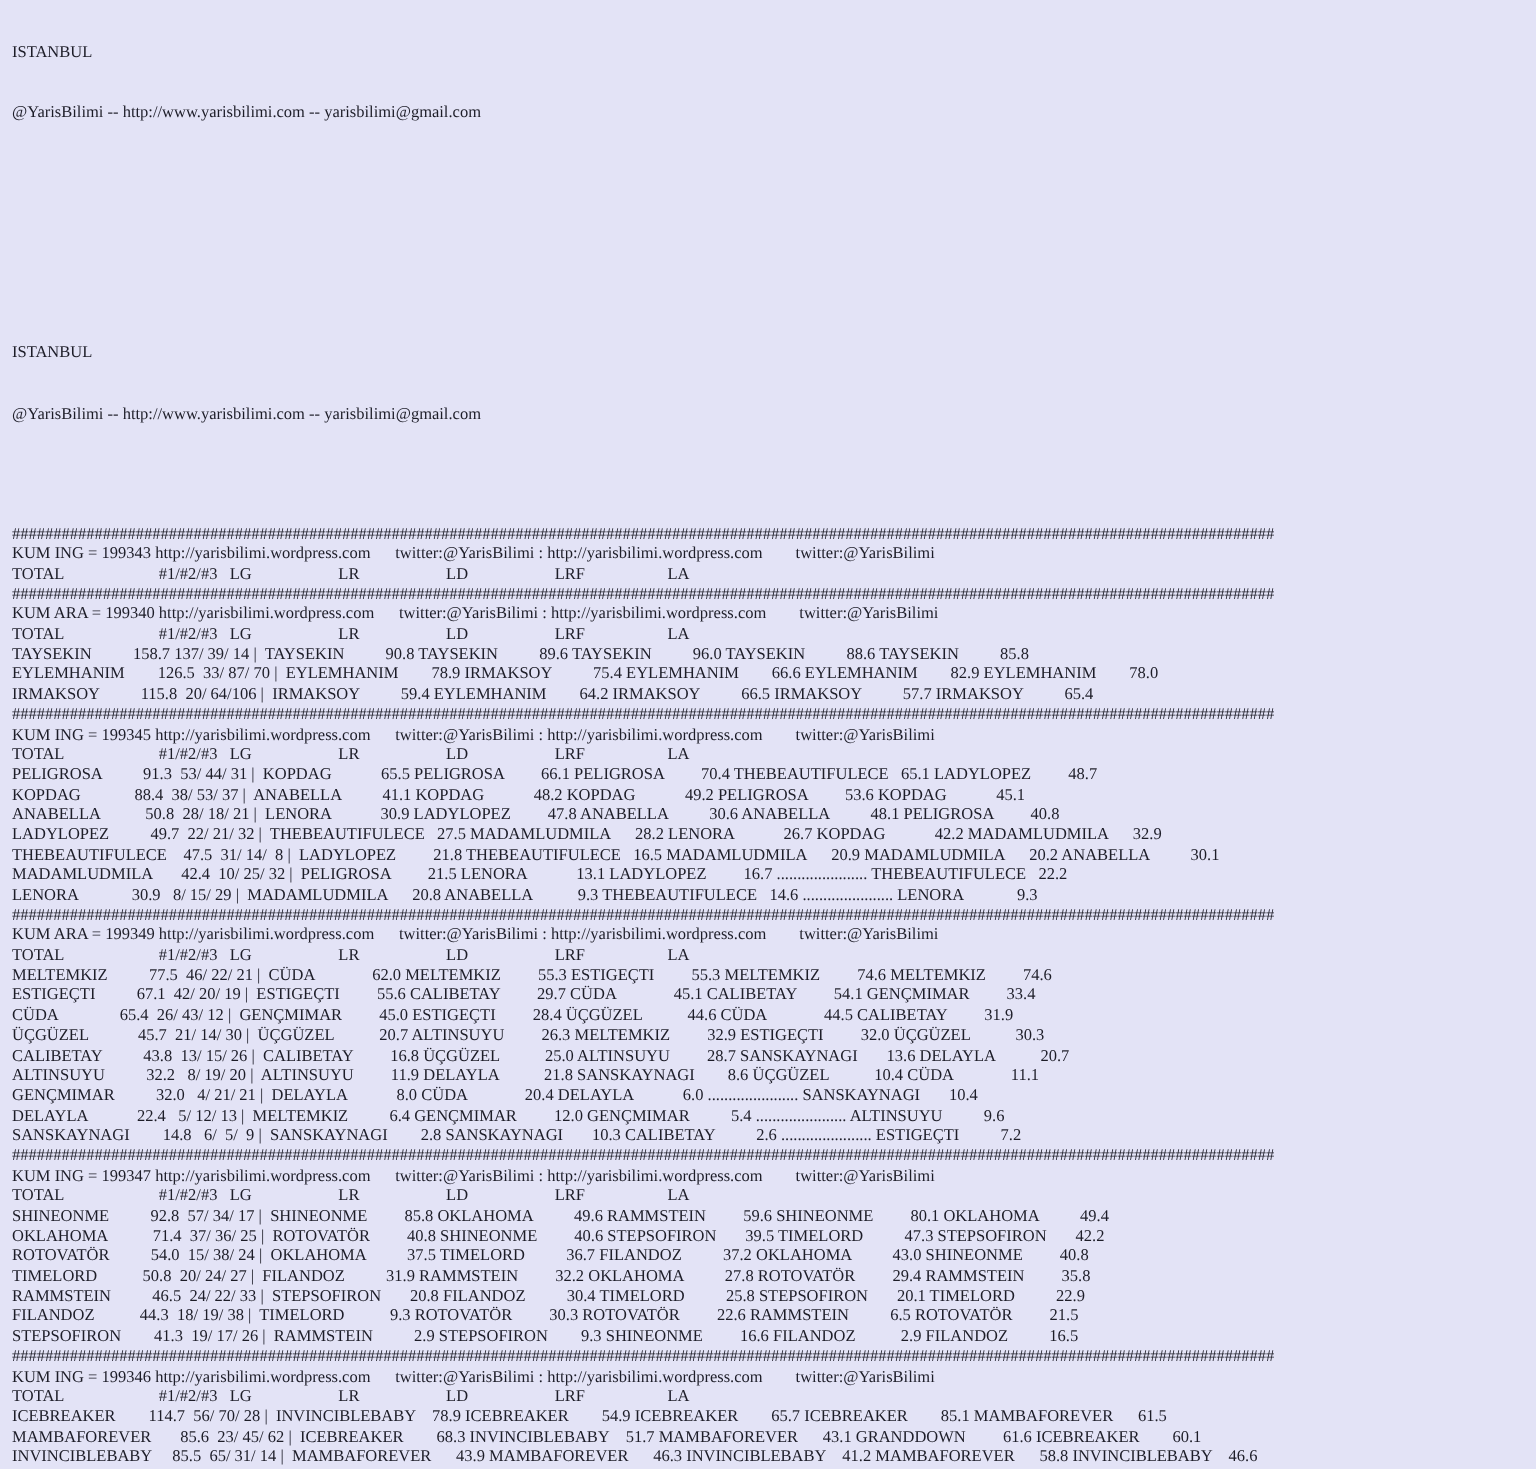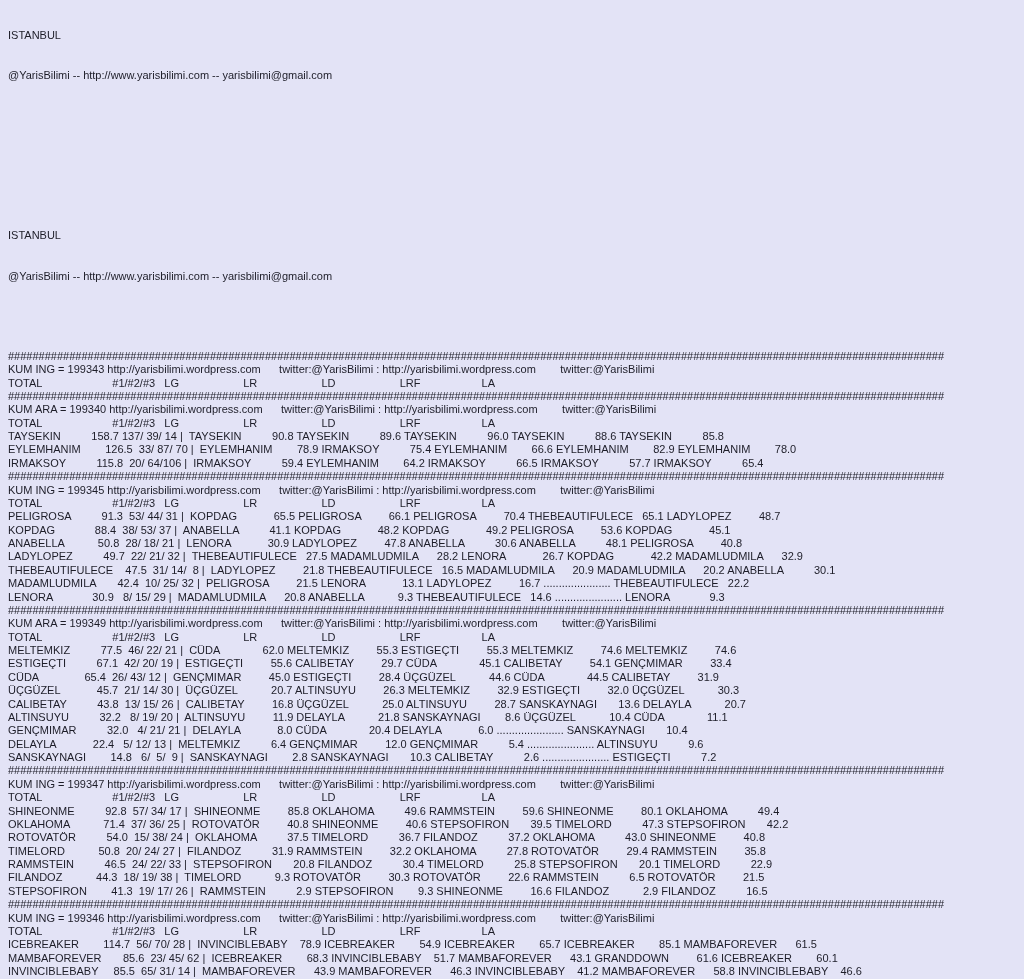--- a/index.html
+++ b/index.html
@@ -4,21 +4,21 @@
 <style>
   html, body { margin: 0; padding: 0; }
   body {
     width: 1024px; height: 979px; overflow: hidden;
     background: #e3e3f6;
   }
   .terminal {
     box-sizing: border-box;
     width: 1024px; height: 979px;
     padding: 2px 0 0 8px;
-    font-family: Liberation Sans, sans-serif;
+    font-family: Liberation Serif, serif;
     font-size: 11px;
     line-height: 13.38px;
     color: #1d1d28;
     white-space: pre;
     overflow: hidden;
   }
   .line { height: 13.38px; }
 </style>
 </head>
 <body style="background: rgb(227, 227, 246);">

